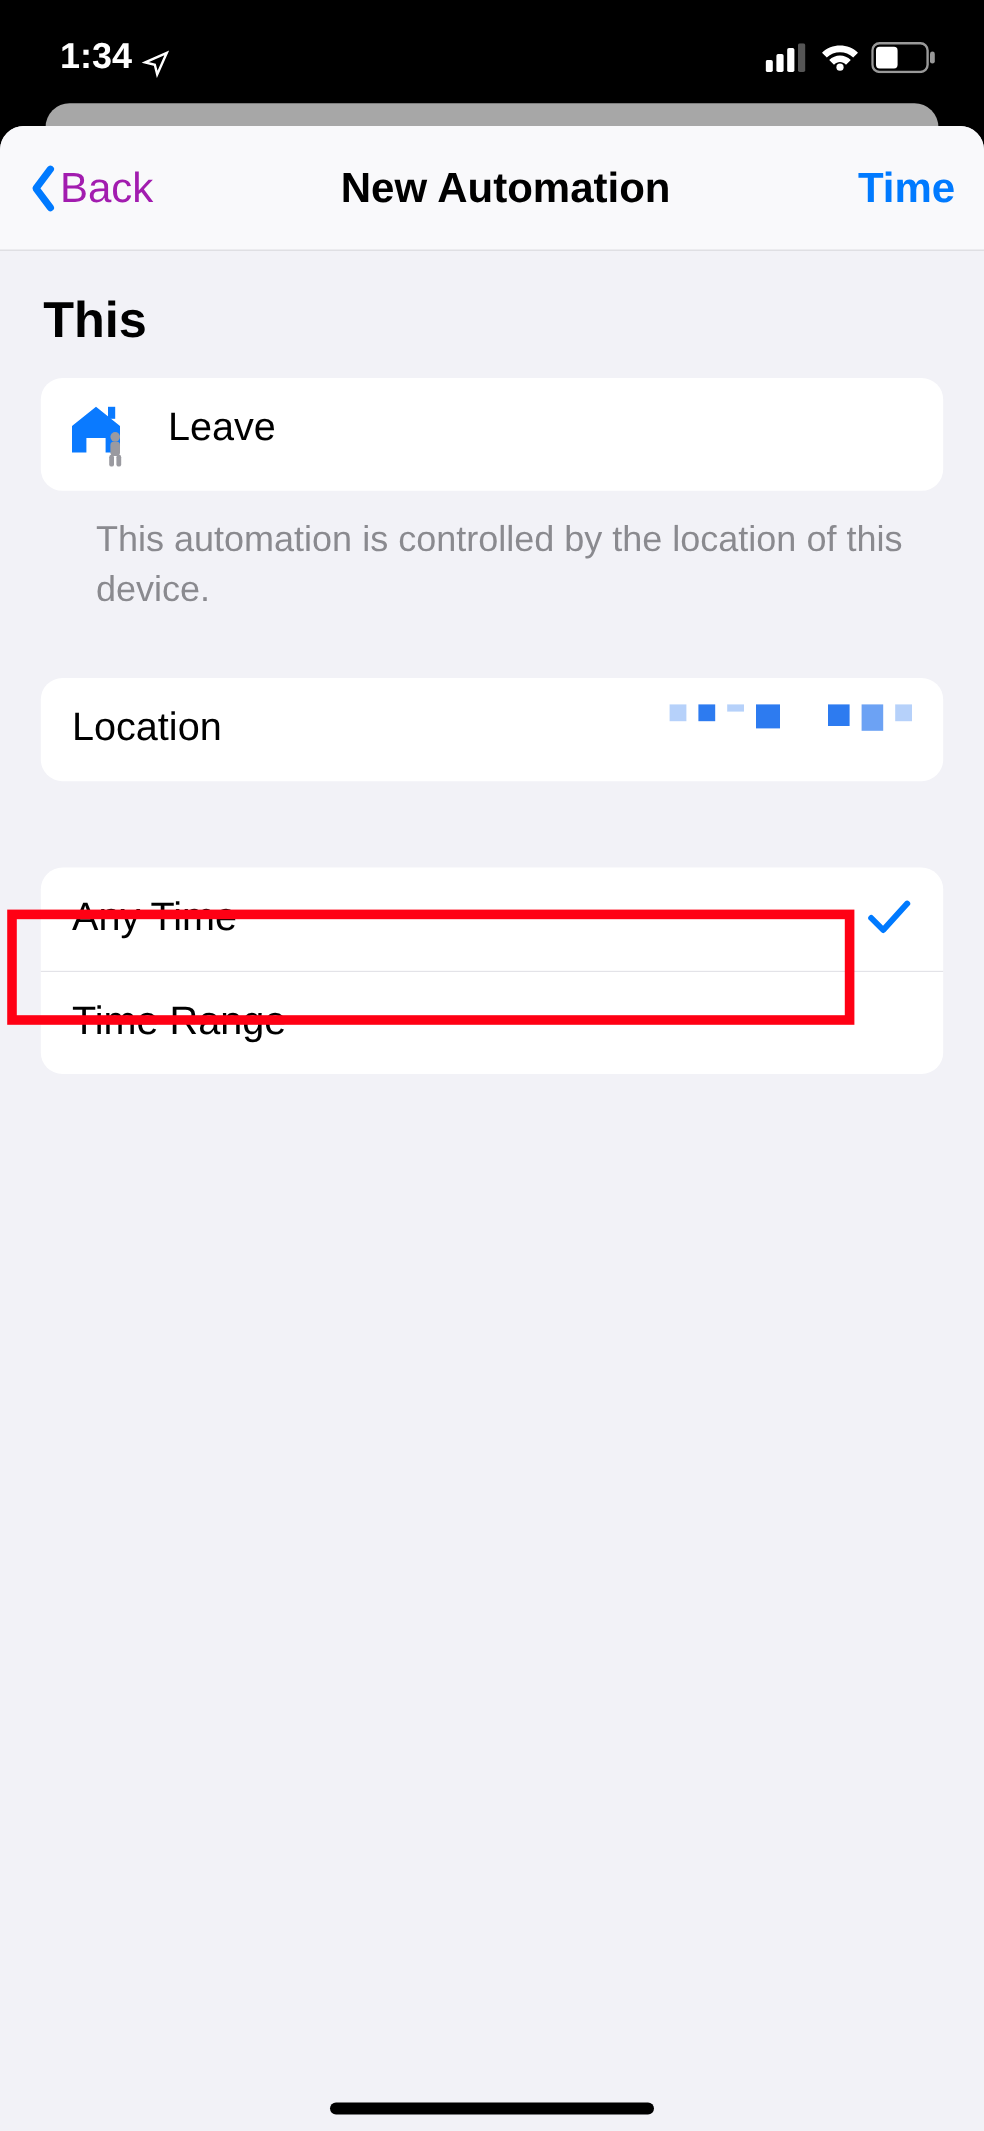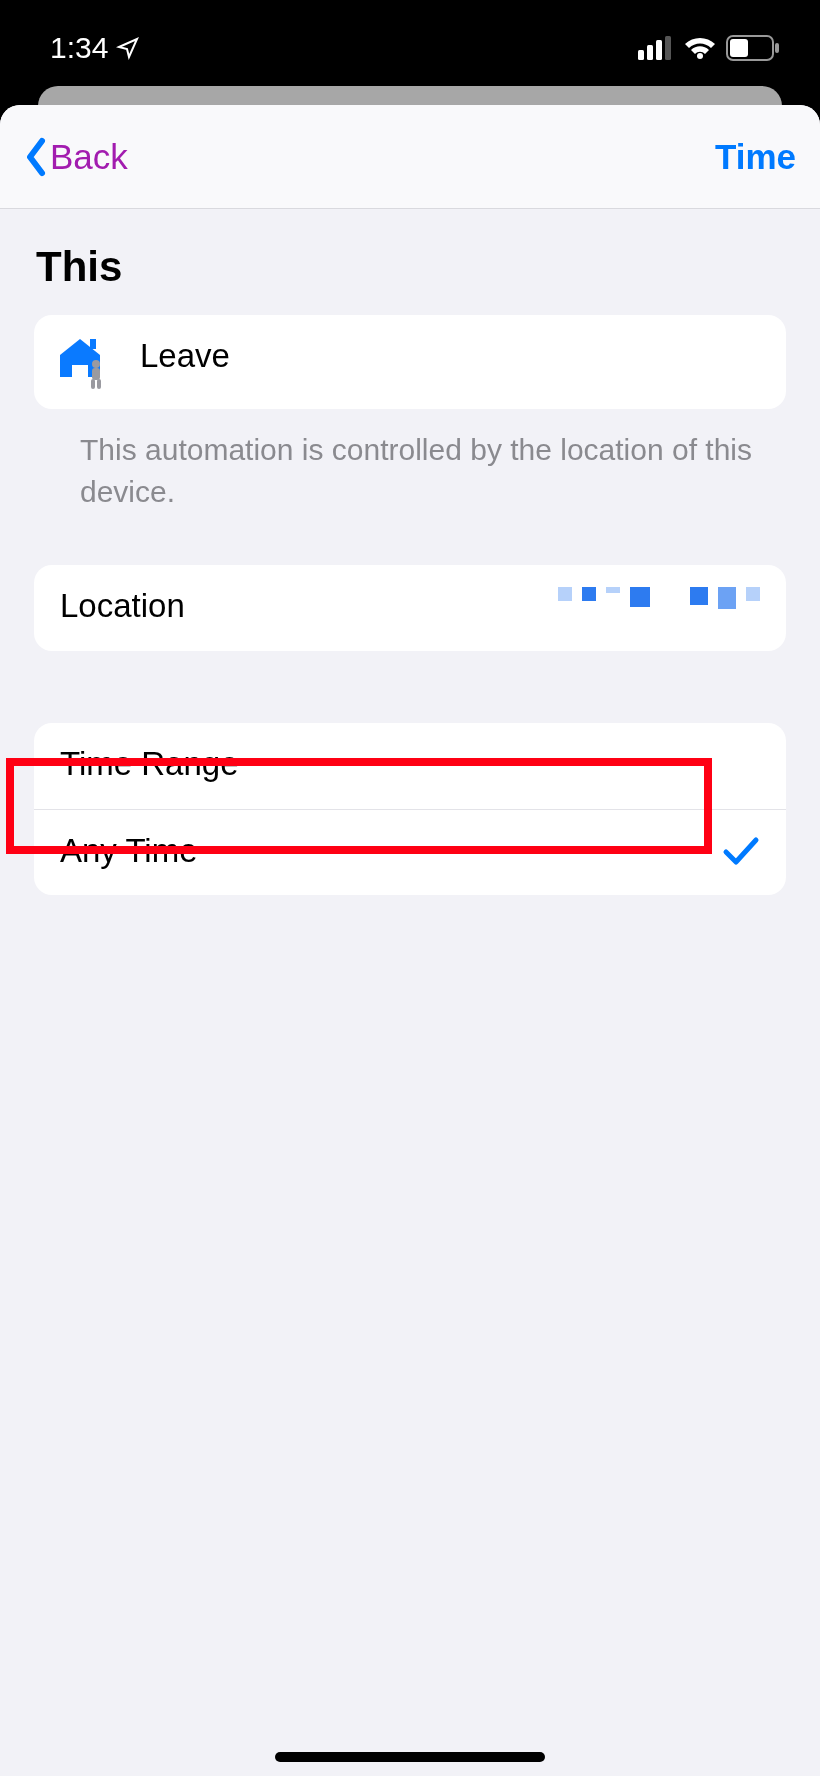--- a/index.html
+++ b/index.html
@@ -1,20 +1,20 @@
 <!DOCTYPE html>
 <html><head>
   <meta charset="utf-8">
   <style>
     * { margin:0; padding:0; box-sizing:border-box; font-family:-apple-system,"Helvetica Neue",Arial,sans-serif; -webkit-font-smoothing:antialiased; }
     body { width:820px; height:1776px; background:#000; overflow:hidden; position:relative; }
 
     
     .status-bar { height:95px; display:flex; align-items:center; justify-content:space-between; padding:0 40px 0 50px; color:#fff; }
-    .status-time { font-size:30px; font-weight:400; display:flex; align-items:center; gap:8px; }
+    .status-time { font-size:30px; font-weight:700; display:flex; align-items:flex-end; gap:8px; }
     .status-icons { display:flex; align-items:center; gap:10px; }
 
     
     .bg-card { position:absolute; top:86px; left:38px; right:38px; height:60px; background:#a7a7a7; border-radius:20px; }
 
     
     .sheet { position:absolute; top:105px; left:0; right:0; bottom:0; background:#f2f2f7; border-radius:20px 20px 0 0; overflow:hidden; display:flex; flex-direction:column; }
 
     
     .nav { height:104px; display:flex; align-items:center; justify-content:space-between; padding:0 24px; background:#f9f9fb; border-bottom:1px solid #d9d9de; }
@@ -80,20 +80,21 @@
 
 <div class="sheet">
 
   <div class="nav">
     <div class="nav-left">
       <svg width="24" height="40" viewBox="0 0 24 40" fill="none" stroke="#007aff" stroke-width="6" stroke-linecap="round" stroke-linejoin="round">
         <polyline points="18,4 6,20 18,36"></polyline>
       </svg>
       <span>Back</span>
     </div>
+    <div class="nav-title">New Automation</div>
     <div class="nav-right">Time</div>
   </div>
 
   <div class="content">
     <div class="section-title">This</div>
 
     <div class="card">
       <div class="row">
         <div class="leave-icon-wrap">
           <svg width="56" height="56" viewBox="0 0 56 56" style="position:absolute;top:-4px;left:-4px">
@@ -127,27 +128,27 @@
           <span class="px md" style="width:18px;height:22px"></span>
           <span class="px lt"></span>
         </div>
       </div>
     </div>
 
     <div class="spacer-lg"></div>
 
     <div class="card">
       <div class="row">
-        <div class="label">Time Range</div>
-      </div>
-      <div class="row">
         <div class="label">Any Time</div>
         <svg class="check" viewBox="0 0 38 38" fill="none" stroke="#007aff" stroke-width="5" stroke-linecap="round" stroke-linejoin="round">
           <polyline points="4,20 14,30 34,8"></polyline>
         </svg>
+      </div>
+      <div class="row">
+        <div class="label">Time Range</div>
       </div>
     </div>
   </div>
 
   <div class="home-indicator"></div>
 </div>
 
 <div class="highlight" style="top:758px;left:6px;width:706px;height:96px;"></div>
 
 </body></html>

